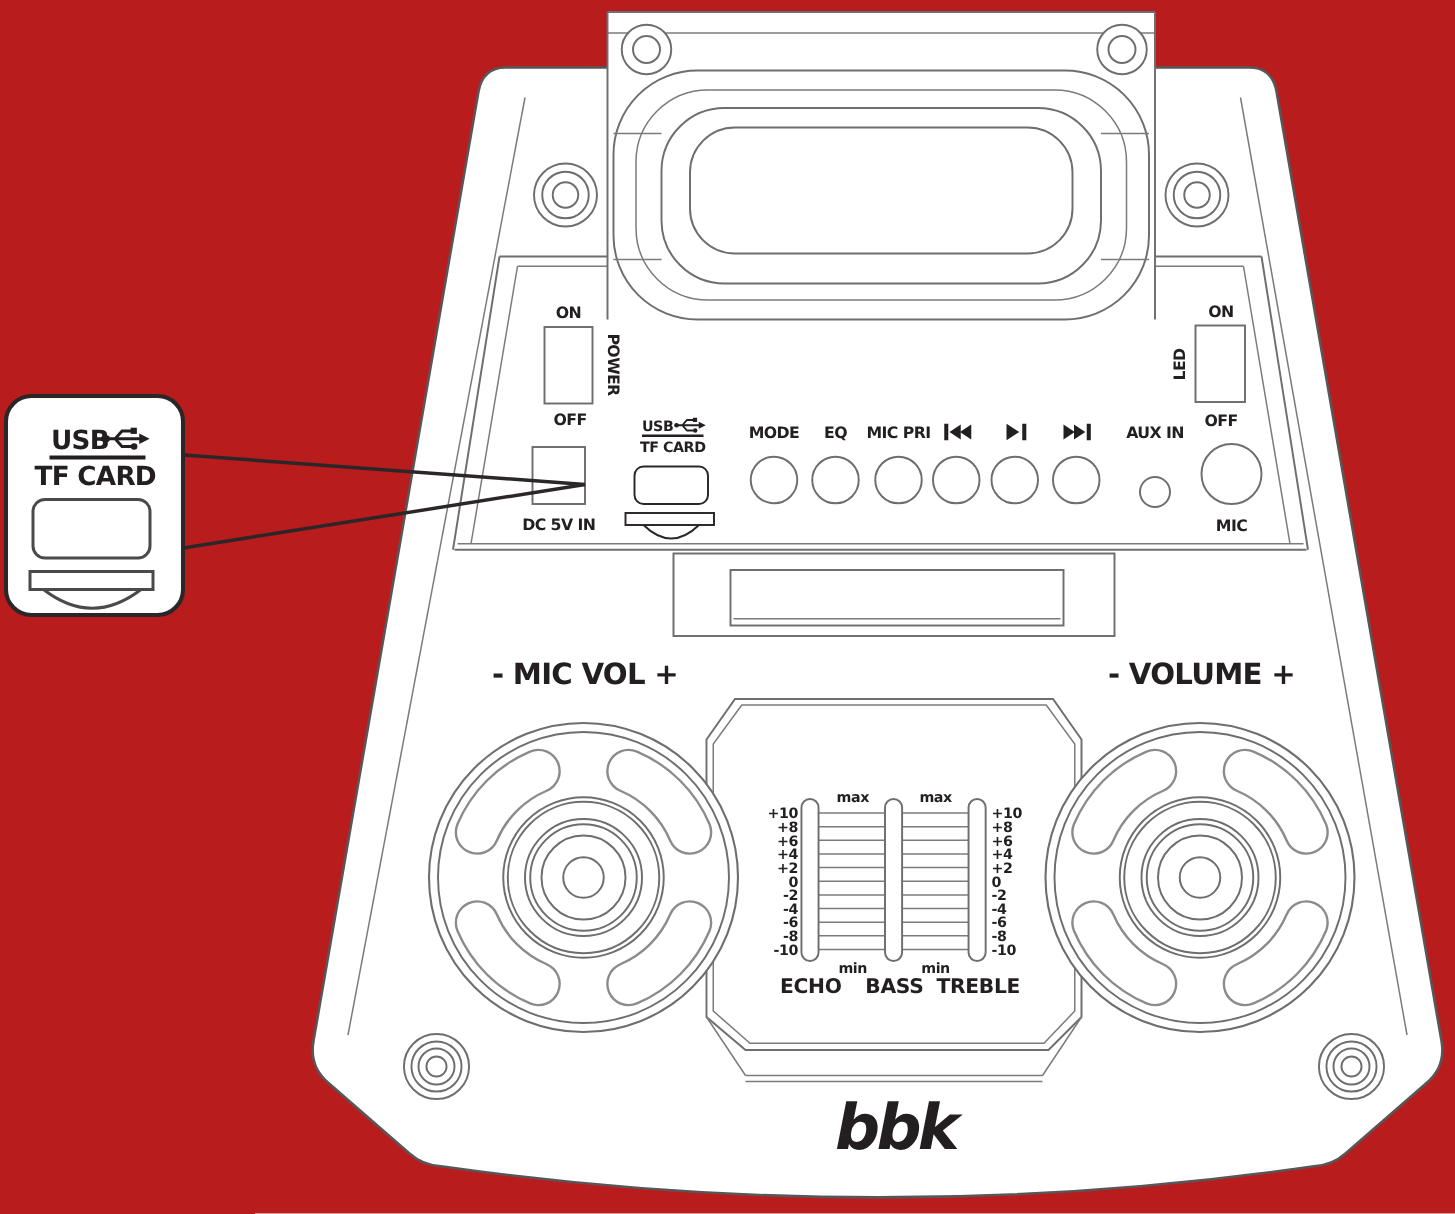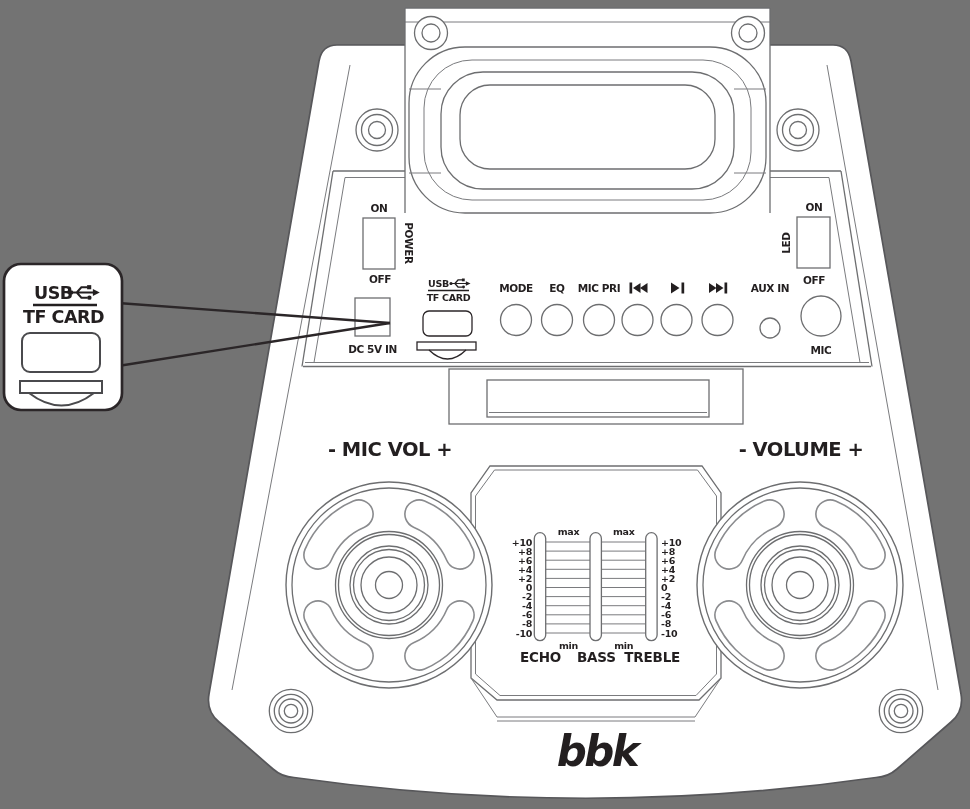--- a/index.html
+++ b/index.html
@@ -1,16 +1,16 @@
 <!DOCTYPE html>
 <html><head>
 <meta charset="utf-8">
 <style>
   html,body{margin:0;padding:0;background:#ffffff;}
-  .stage{position:relative;width:970px;height:809px;background:#737373;overflow:hidden;
+  .stage{position:relative;width:970px;height:809px;background:#b91c1c;overflow:hidden;
          font-family:"DejaVu Sans","Liberation Sans",sans-serif;}
   svg text{fill:#231f20;font-family:"DejaVu Sans","Liberation Sans",sans-serif;font-weight:bold;}
   .ln{fill:none;stroke:#6d6e70;stroke-width:1.3;}
   .lnthin{fill:none;stroke:#7a7b7e;stroke-width:1;}
   .lnw{fill:#ffffff;stroke:#6d6e70;stroke-width:1.3;}
   .body-ln{fill:#ffffff;stroke:#57575a;stroke-width:1.7;}
   .dark{stroke:#2b2628;}
   .fillico{fill:#231f20;stroke:none;}
   .slot-outer{fill:none;stroke:#8a8b8e;stroke-width:30;stroke-linecap:round;}
   .slot-inner{fill:none;stroke:#ffffff;stroke-width:26.8;stroke-linecap:round;}

